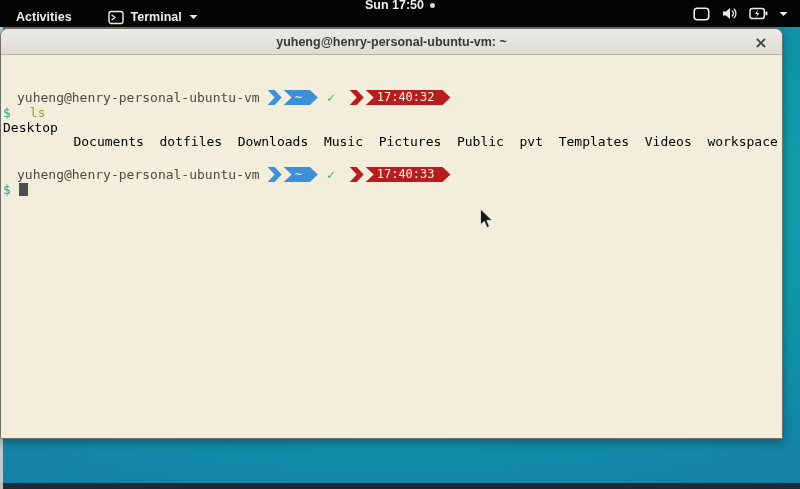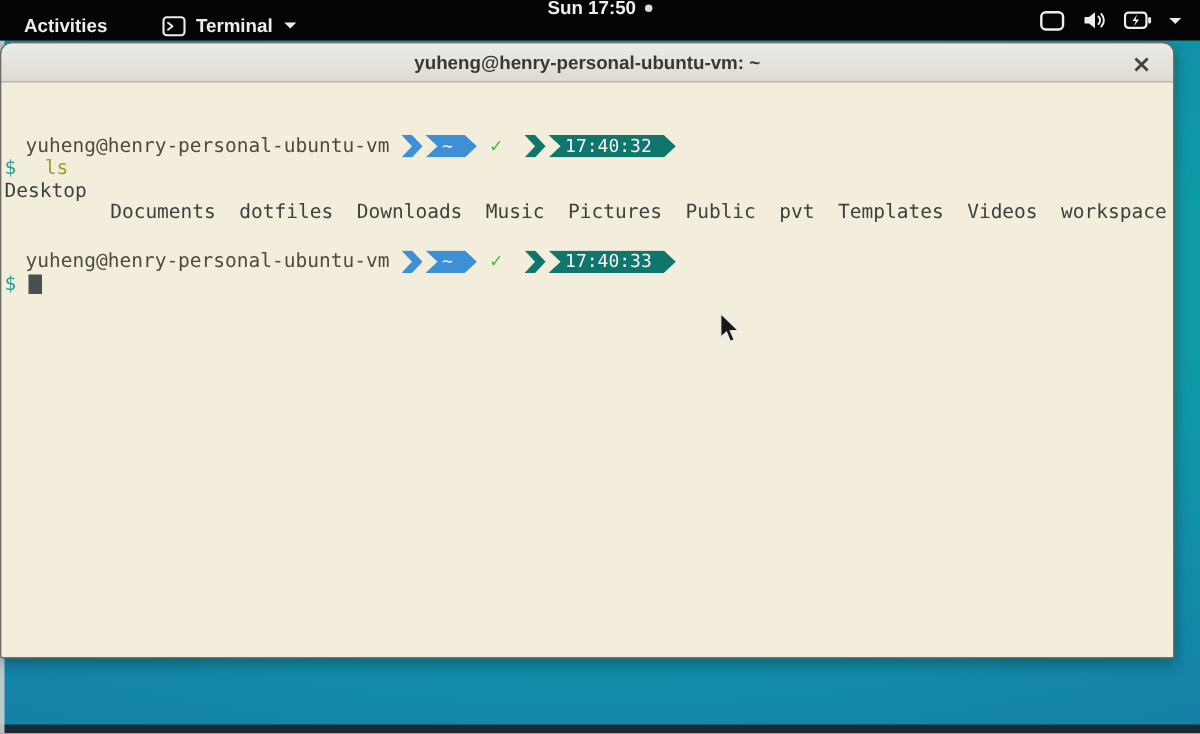--- a/index.html
+++ b/index.html
@@ -78,26 +78,26 @@
     width:14px; height:15px; margin-left:8px;
     clip-path:polygon(0 0, calc(100% - 7px) 0, 100% 50%, calc(100% - 7px) 100%, 0 100%, 7px 50%);
   }
   .pl-seg {
     height:15px; display:flex; align-items:center;
     padding:0 16px 0 11px; margin-left:2px;
     clip-path:polygon(0 0, calc(100% - 8px) 0, 100% 50%, calc(100% - 8px) 100%, 0 100%, 8px 50%);
     color:#f6f4ee; font-size:12px;
   }
   .pl-blue { background:#3d8fd6; }
-  .pl-dark { background:#0f766e; }
+  .pl-dark { background:#b91c1c; }
   .pl-check { color:#3cbc3c; font-weight:bold; margin:0 7px 0 9px; font-size:13px; }
 
   .dollar { color:#2aa198; }
   .cmd-text { color:#9aa02a; margin-left:19px; }
-  .ls-line { color:#404040; }
+  .ls-line { color:#000000; }
   .ls-item + .ls-item { margin-left:2ch;margin-top:27px; }
   .cursor-block {
     width:9px; height:13px; background:#4a4f52; margin-left:8px;
     display:inline-block;
   }
 
   
   .mouse-pointer { position:absolute; left:479px; top:208px; z-index:50; pointer-events:none; }
 </style>
 </head>

